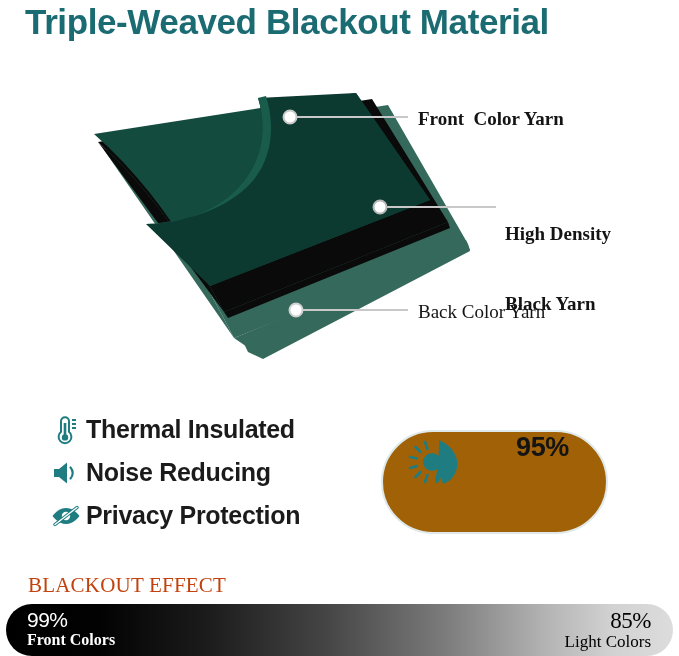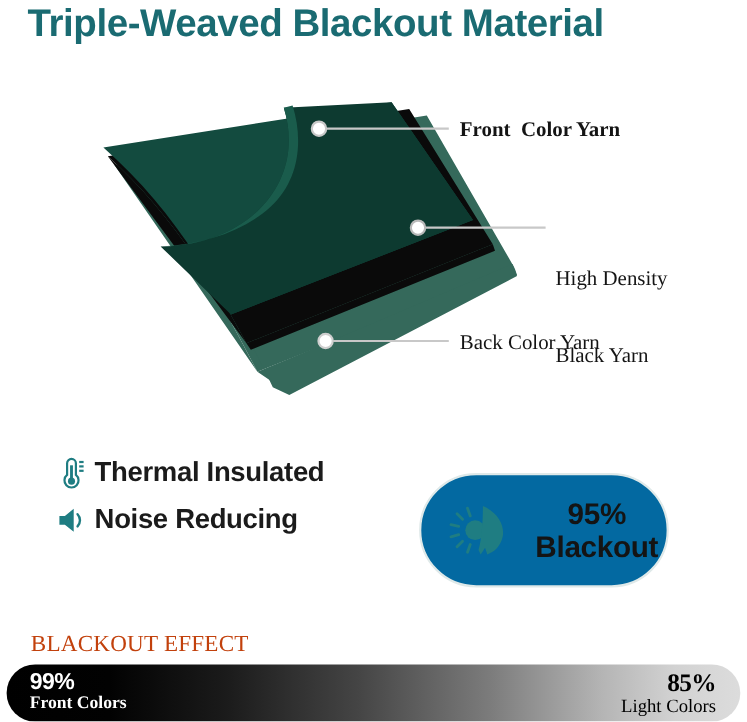--- a/index.html
+++ b/index.html
@@ -45,21 +45,21 @@
 
   .callout-label {
     position: absolute;
     font-family: "Liberation Serif", serif;
     font-size: 19px;
     color: #141414;
     line-height: 1.22;
     white-space: pre;
   }
   .callout-front { left: 418px; top: 35px; font-weight: bold; }
-  .callout-mid   { left: 505px; top: 124px; }
+  .callout-mid   { left: 505px; top: 104px; font-weight: bold; }
   .callout-back  { left: 418px; top: 228px; }
 
   
   .features {
     position: absolute;
     left: 46px;
     top: 408px;
     width: 310px;
   }
   .feature-row {
@@ -86,23 +86,23 @@
 
   
   .badge {
     position: absolute;
     left: 381px;
     top: 430px;
     width: 227px;
     height: 104px;
     border: 2px solid #dfe9e9;
     border-radius: 52px;
-    background: #0369a1;
-    display: flex;
-    align-items: center;
+    background: #a16207;
+    display: flex;
+    align-items: flex-start;
     box-sizing: border-box;
   }
   .badge-icon {
     flex: 0 0 86px;
     display: flex;
     align-items: center;
     justify-content: center;
     padding-left: 10px;
   }
   .badge-text {
@@ -154,21 +154,21 @@
   }
   .effect-right {
     position: absolute;
     right: 22px;
     top: 5px;
     color: #000000;
     text-align: right;
   }
   .effect-pct {
     font-family: "Liberation Sans", sans-serif;
-    font-weight: bold;
+    font-weight: normal;
     font-size: 21px;
     line-height: 1.05;
     letter-spacing: -0.5px;
     display: block;
   }
   .effect-right .effect-pct {
     font-family: "Liberation Serif", serif;
     font-size: 23px;
   }
   .effect-sub {
@@ -242,40 +242,50 @@
   <div class="feature-row">
     <span class="feature-icon">
       <svg width="30" height="26" viewBox="0 0 30 26" xmlns="http://www.w3.org/2000/svg">
         <path d="M3 9 h5 L16 2.5 v21 L8 17 H3 Z" fill="#1f7d82"></path>
         <path d="M19.5 7.5 a8 8 0 0 1 0 11" fill="none" stroke="#1f7d82" stroke-width="2.2" stroke-linecap="round"></path>
       </svg>
     </span>
     <span class="feature-label">Noise Reducing</span>
   </div>
 
+  <div class="feature-row">
+    <span class="feature-icon">
+      <svg width="32" height="24" viewBox="0 0 32 24" xmlns="http://www.w3.org/2000/svg">
+        <path d="M16 4 C24 4 29.5 12 29.5 12 C29.5 12 24 20 16 20 C8 20 2.5 12 2.5 12 C2.5 12 8 4 16 4 Z" fill="#1f7d82"></path>
+        <circle cx="16" cy="12" r="4.2" fill="#ffffff"></circle>
+        <line x1="5" y1="20.5" x2="27" y2="3.5" stroke="#1f7d82" stroke-width="3.4" stroke-linecap="round"></line>
+        <line x1="5" y1="20.5" x2="27" y2="3.5" stroke="#ffffff" stroke-width="1.4" stroke-linecap="round"></line>
+      </svg>
+    </span>
+    <span class="feature-label">Privacy Protection</span>
+  </div>
 </div>
 
 <div class="badge">
   <span class="badge-icon">
     <svg width="62" height="60" viewBox="0 0 62 60" xmlns="http://www.w3.org/2000/svg">
       <g stroke="#1f7d82" stroke-width="2.6" stroke-linecap="round">
         <line x1="20" y1="10" x2="22.5" y2="17"></line>
         <line x1="10.5" y1="15" x2="15.5" y2="20"></line>
         <line x1="5" y1="25" x2="12" y2="26.5"></line>
         <line x1="5" y1="36" x2="12" y2="34"></line>
         <line x1="10.5" y1="45" x2="15.5" y2="40"></line>
         <line x1="20" y1="50" x2="22.5" y2="43"></line>
       </g>
       <circle cx="27" cy="30" r="9" fill="#1f7d82"></circle>
       <path d="M34 8 C48 14 54 26 52 36 C50 45 44 50 38 52 L36 46 L32 52 L30 48 C33 38 34 22 34 8 Z" fill="#1f7d82"></path>
     </svg>
   </span>
   <span class="badge-text">
     <span>95%</span><br>
-    <span>Blackout</span>
   </span>
 </div>
 
 <div class="effect-heading">BLACKOUT EFFECT</div>
 
 <div class="effect-bar">
   <div class="effect-left">
     <span class="effect-pct">99%</span>
     <span class="effect-sub">Front Colors</span>
   </div>

